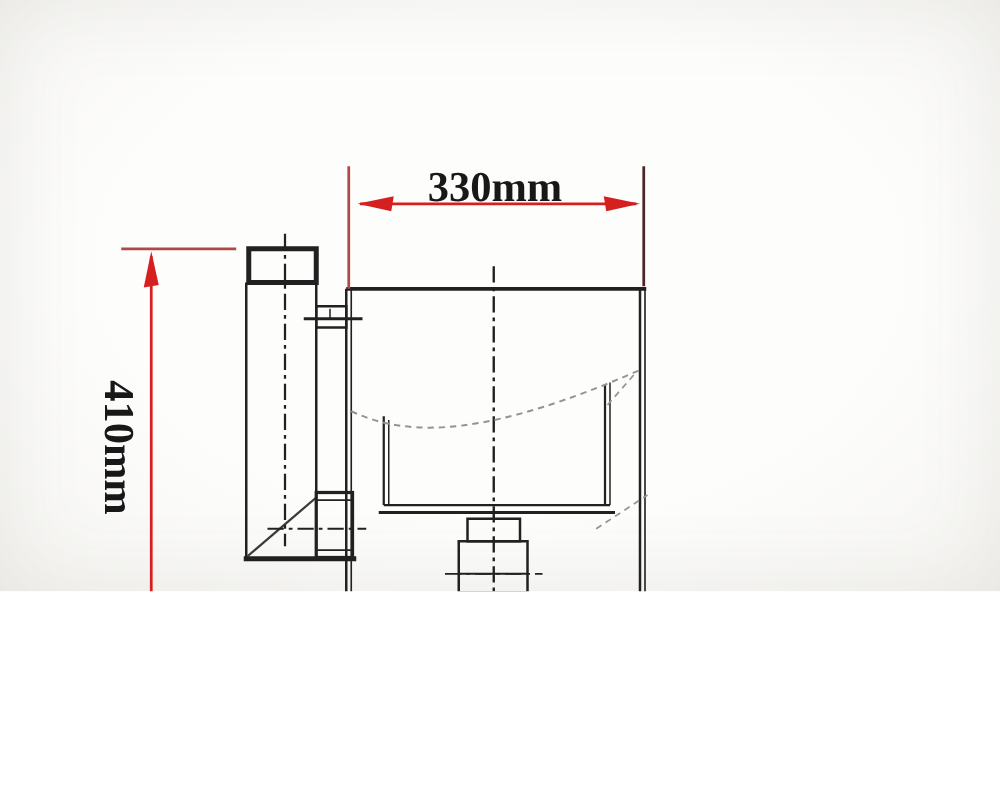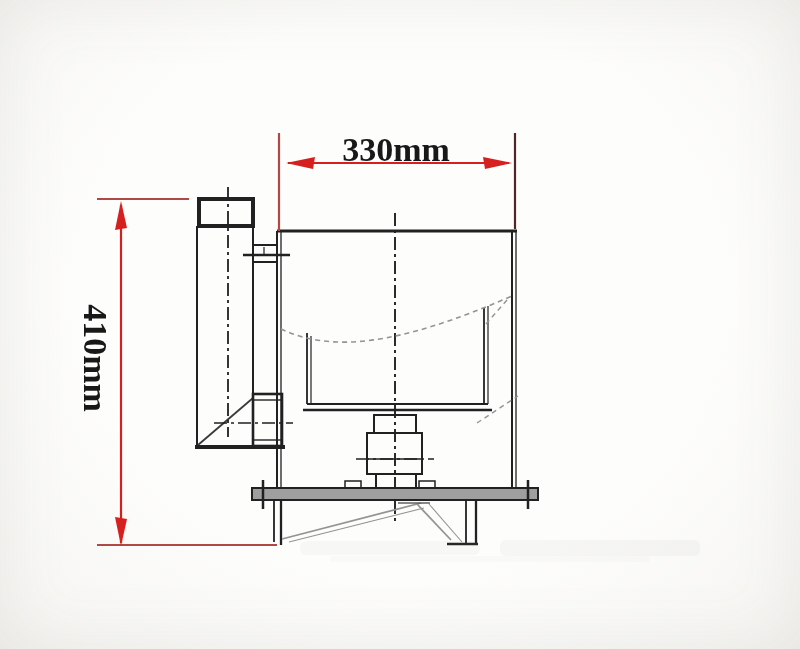--- a/index.html
+++ b/index.html
@@ -2,21 +2,21 @@
 <html><head>
 <meta charset="utf-8">
 <style>
   html,body{margin:0;padding:0;}
   body{
     width:800px;height:649px;
     background:#ffffff;
     font-family:"Liberation Sans",sans-serif;
   }
   .canvas{
-    position:relative;width:800px;height:649px;overflow:hidden;
+    position:relative;width:800px;height:473px;overflow:hidden;
     background:radial-gradient(ellipse at 50% 45%, #fdfdfc 55%, #f5f4f1 100%);
     box-shadow:inset 0 0 70px rgba(110,105,98,.10);
   }
   svg{display:block;}
   .dim-text{
     font-family:"Liberation Serif","DejaVu Serif",serif;
     font-size:34px;
     font-weight:600;
     fill:#181818;
   }

